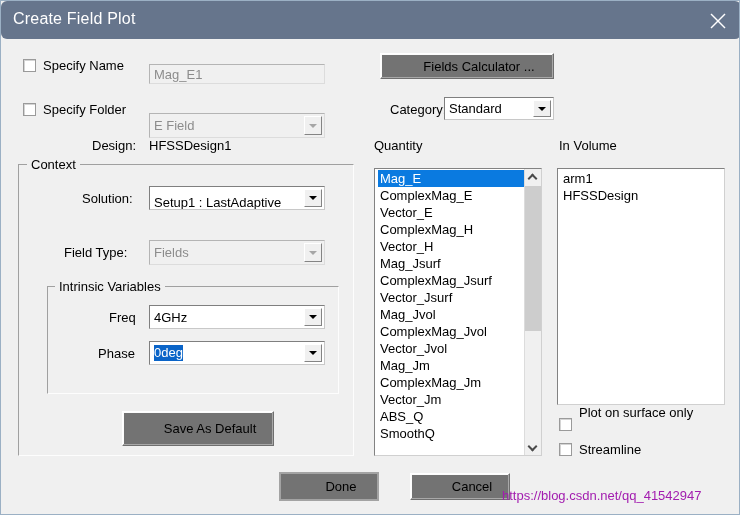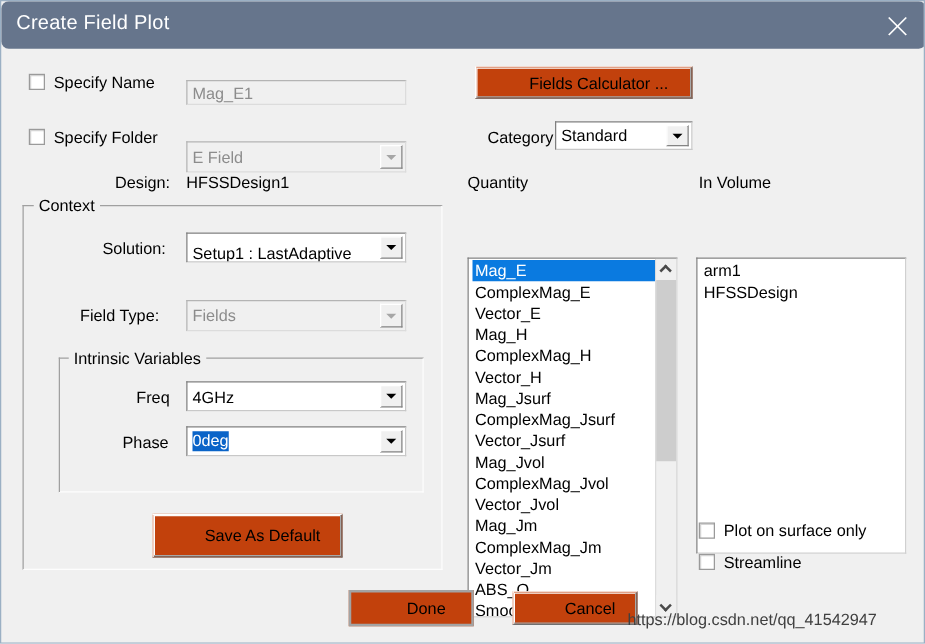--- a/index.html
+++ b/index.html
@@ -117,21 +117,21 @@
     width: 0; height: 0;
     border-left: 4px solid transparent;
     border-right: 4px solid transparent;
     border-top: 4px solid #000;
   }
   .caret.disabled i { border-top-color: #a6a6a6; }
 
   .btn {
     position: absolute;
     box-sizing: border-box;
-    background: #c2410c;
+    background: #737373;
     border: 1px solid #ffffff;
     border-right-color: #6f6f6f;
     border-bottom-color: #6f6f6f;
     box-shadow: inset -1px -1px 0 #a8a8a8, inset 1px 1px 0 #fcfcfc;
     font-size: 13px;
     font-family: "Liberation Sans", sans-serif;
     color: #000;
     display: flex;
     align-items: center;
     justify-content: center;
@@ -157,21 +157,20 @@
 
   
   .listbox {
     position: absolute;
     box-sizing: border-box;
     background: #ffffff;
     border: 1px solid #828282;
     border-right-color: #d0d0d0;
     border-bottom-color: #d0d0d0;
     overflow: hidden;
-    margin-top: 38px;
   }
   .list-items {
     position: absolute;
     left: 0; top: 0; right: 17px;
     padding: 1px 0 0 3px;
   }
   .list-items.nosb { right: 0; }
   .list-row {
     height: 17px;
     line-height: 17px;
@@ -229,21 +228,21 @@
     border-right: 2px solid #4a4a4a;
     border-bottom: 2px solid #4a4a4a;
     top: 0px;
   }
 
   #watermark {
     position: absolute;
     left: 501px;
     top: 487px;
     font-size: 13px;
-    color: #404040;
+    color: #a21caf;
     white-space: nowrap;
     pointer-events: none;
   }
 </style>
 </head>
 <body>
 
 <div id="dialog">
 
   <div id="titlebar">
@@ -328,21 +327,20 @@
       </span>
   </div>
 
   <div class="lbl" style="left:373px; top:137px;">Quantity</div>
 
   <div class="listbox" style="left:373px; top:167px; width:168px; height:288px;">
     <div class="list-items" id="quantity-items">
         <div class="list-row selected">Mag_E</div>
         <div class="list-row">ComplexMag_E</div>
         <div class="list-row">Vector_E</div>
-        <div class="list-row">Mag_H</div>
         <div class="list-row">ComplexMag_H</div>
         <div class="list-row">Vector_H</div>
         <div class="list-row">Mag_Jsurf</div>
         <div class="list-row">ComplexMag_Jsurf</div>
         <div class="list-row">Vector_Jsurf</div>
         <div class="list-row">Mag_Jvol</div>
         <div class="list-row">ComplexMag_Jvol</div>
         <div class="list-row">Vector_Jvol</div>
         <div class="list-row">Mag_Jm</div>
         <div class="list-row">ComplexMag_Jm</div>
@@ -364,21 +362,21 @@
   <div class="lbl" style="left:558px; top:137px;">In Volume</div>
 
   <div class="listbox" style="left:556px; top:167px; width:168px; height:237px;">
     <div class="list-items nosb" id="in-volume-items">
         <div class="list-row">arm1</div>
         <div class="list-row">HFSSDesign</div>
       </div>
   </div>
 
   <div class="chk" style="left:558px; top:417px;"></div>
-  <div class="lbl" style="left:578px; top:416px;">Plot on surface only</div>
+  <div class="lbl" style="left:578px; top:404px;">Plot on surface only</div>
 
   <div class="chk" style="left:558px; top:442px;"></div>
   <div class="lbl" style="left:578px; top:441px;">Streamline</div>
 
   <div class="btn focus" style="left:278px; top:471px; width:100px; height:29px;">
     <span>Done</span>
   </div>
   <div class="btn" style="left:409px; top:472px; width:100px; height:27px;">
     <span>Cancel</span>
   </div>

